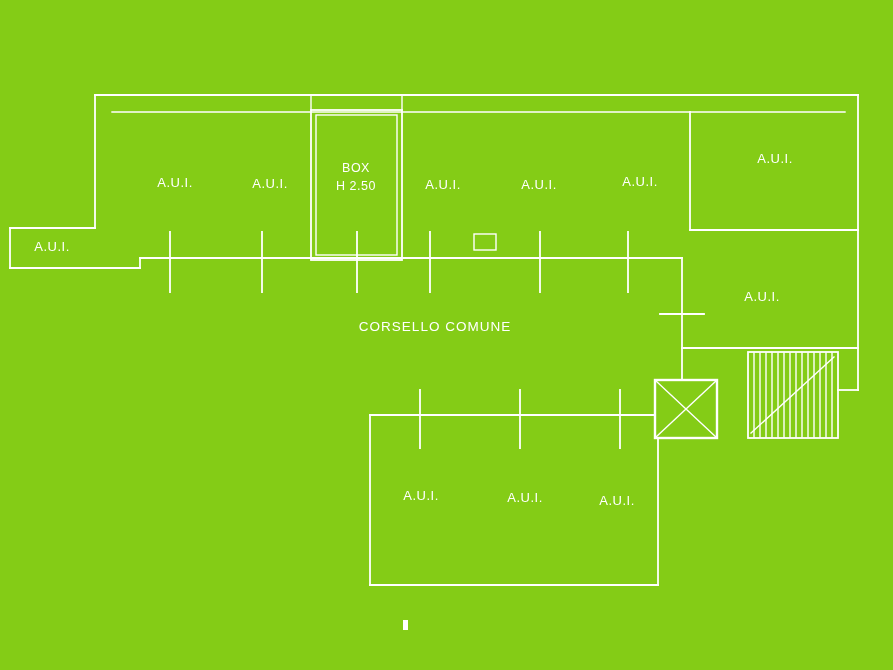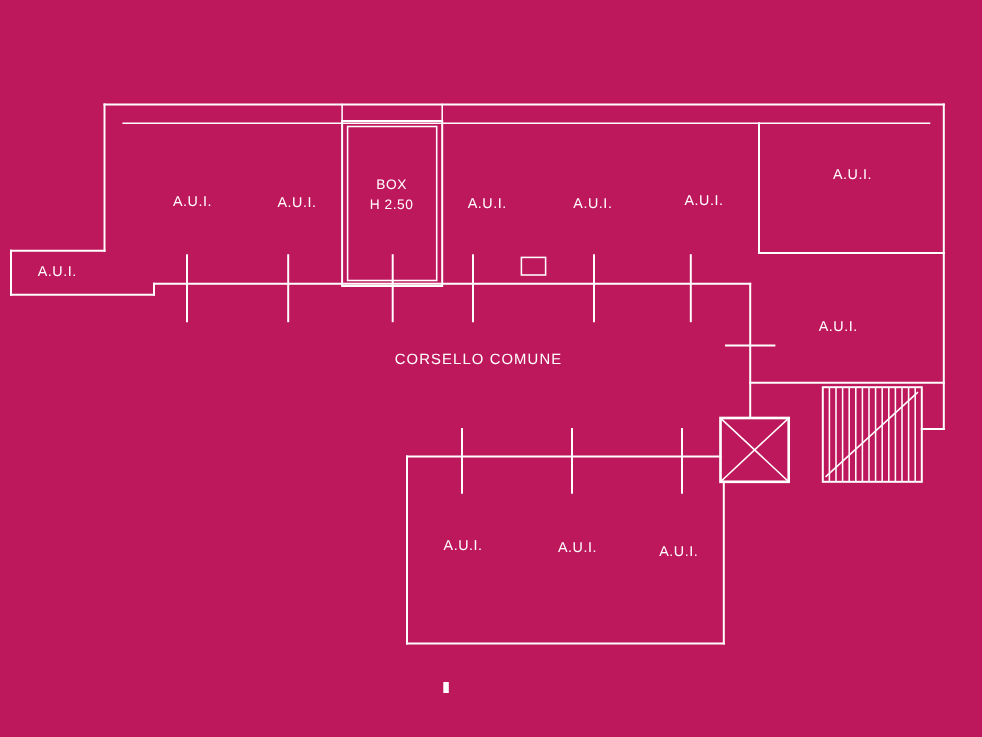--- a/index.html
+++ b/index.html
@@ -4,21 +4,21 @@
 <style>
   html, body {
     margin: 0;
     padding: 0;
     background: #000;
   }
   .canvas {
     position: relative;
     width: 893px;
     height: 670px;
-    background: #be185d;
+    background: #84cc16;
     overflow: hidden;
   }
   svg { position: absolute; top: 0; left: 0; }
   .wall {
     stroke: #fff;
     stroke-width: 1.8;
     fill: none;
     stroke-linecap: square;
   }
   .thin { stroke-width: 1.4; }

